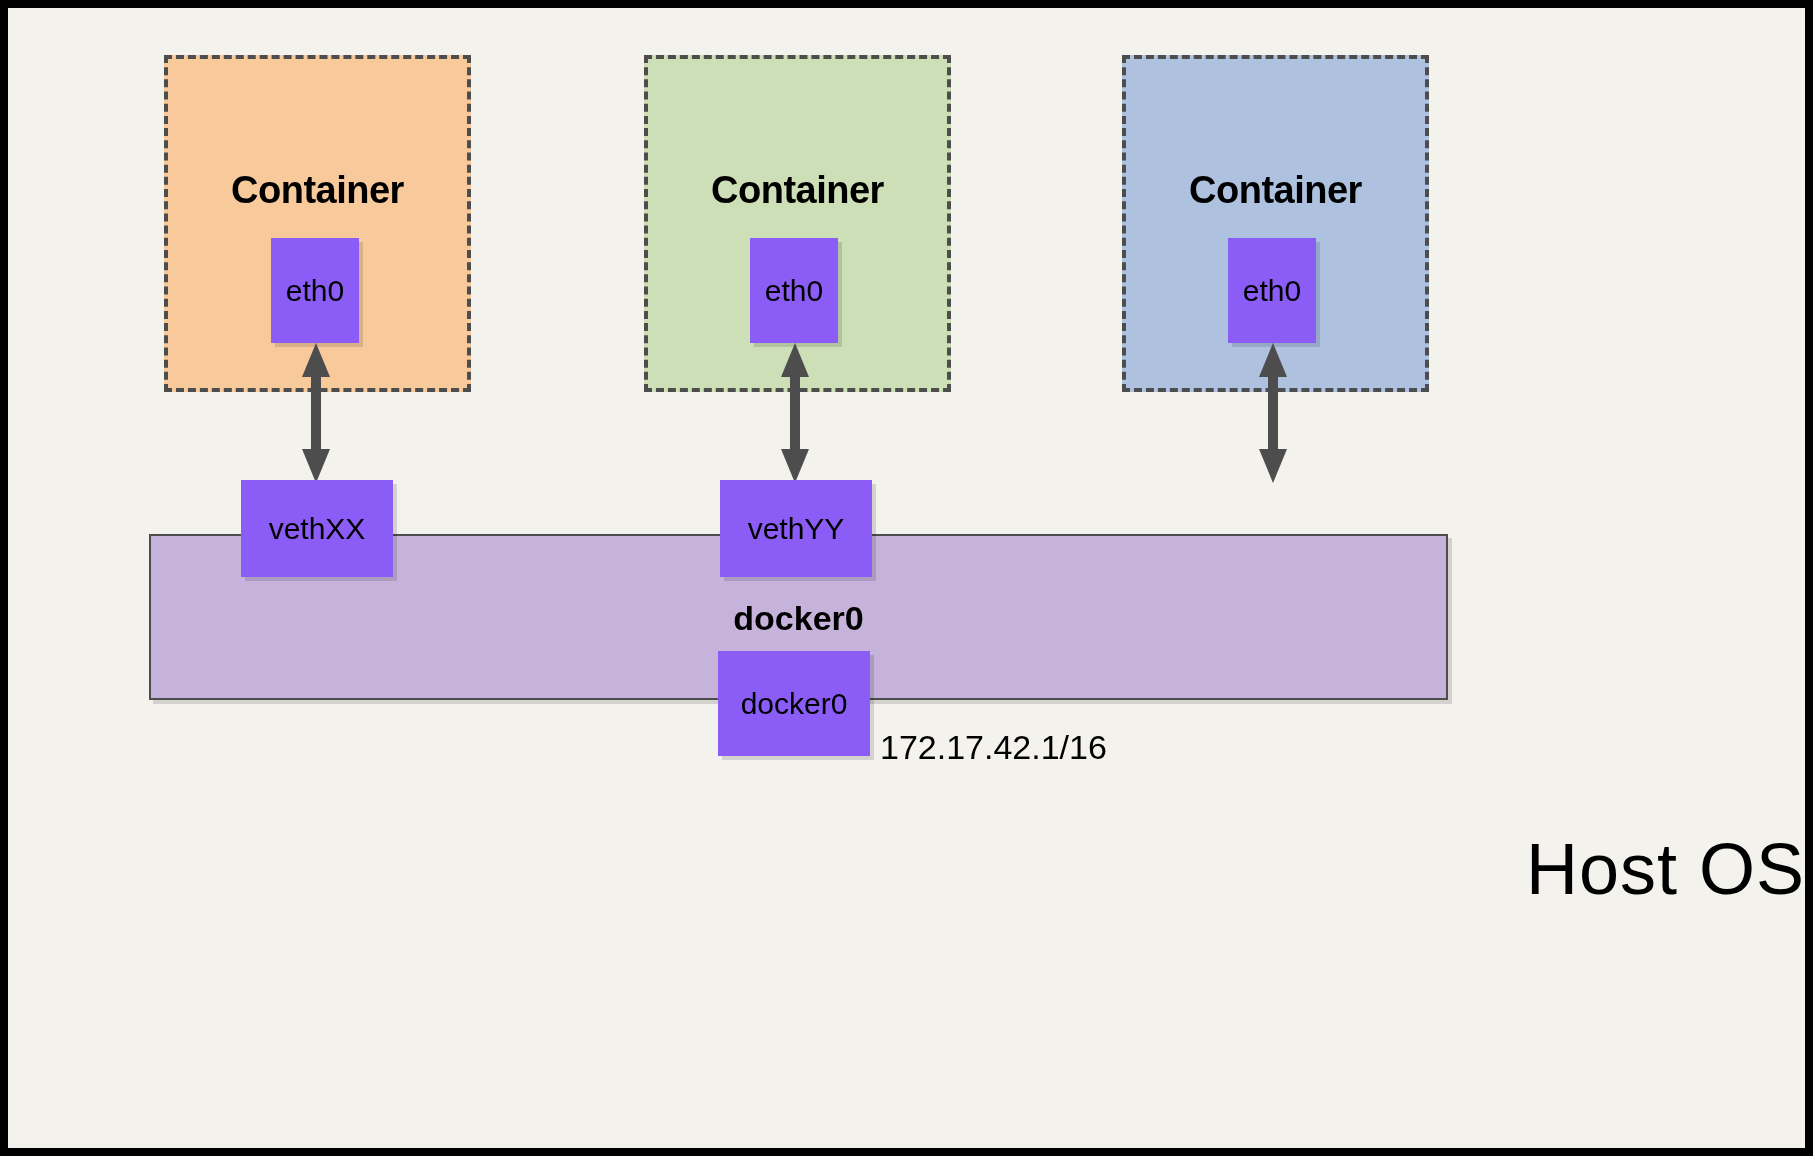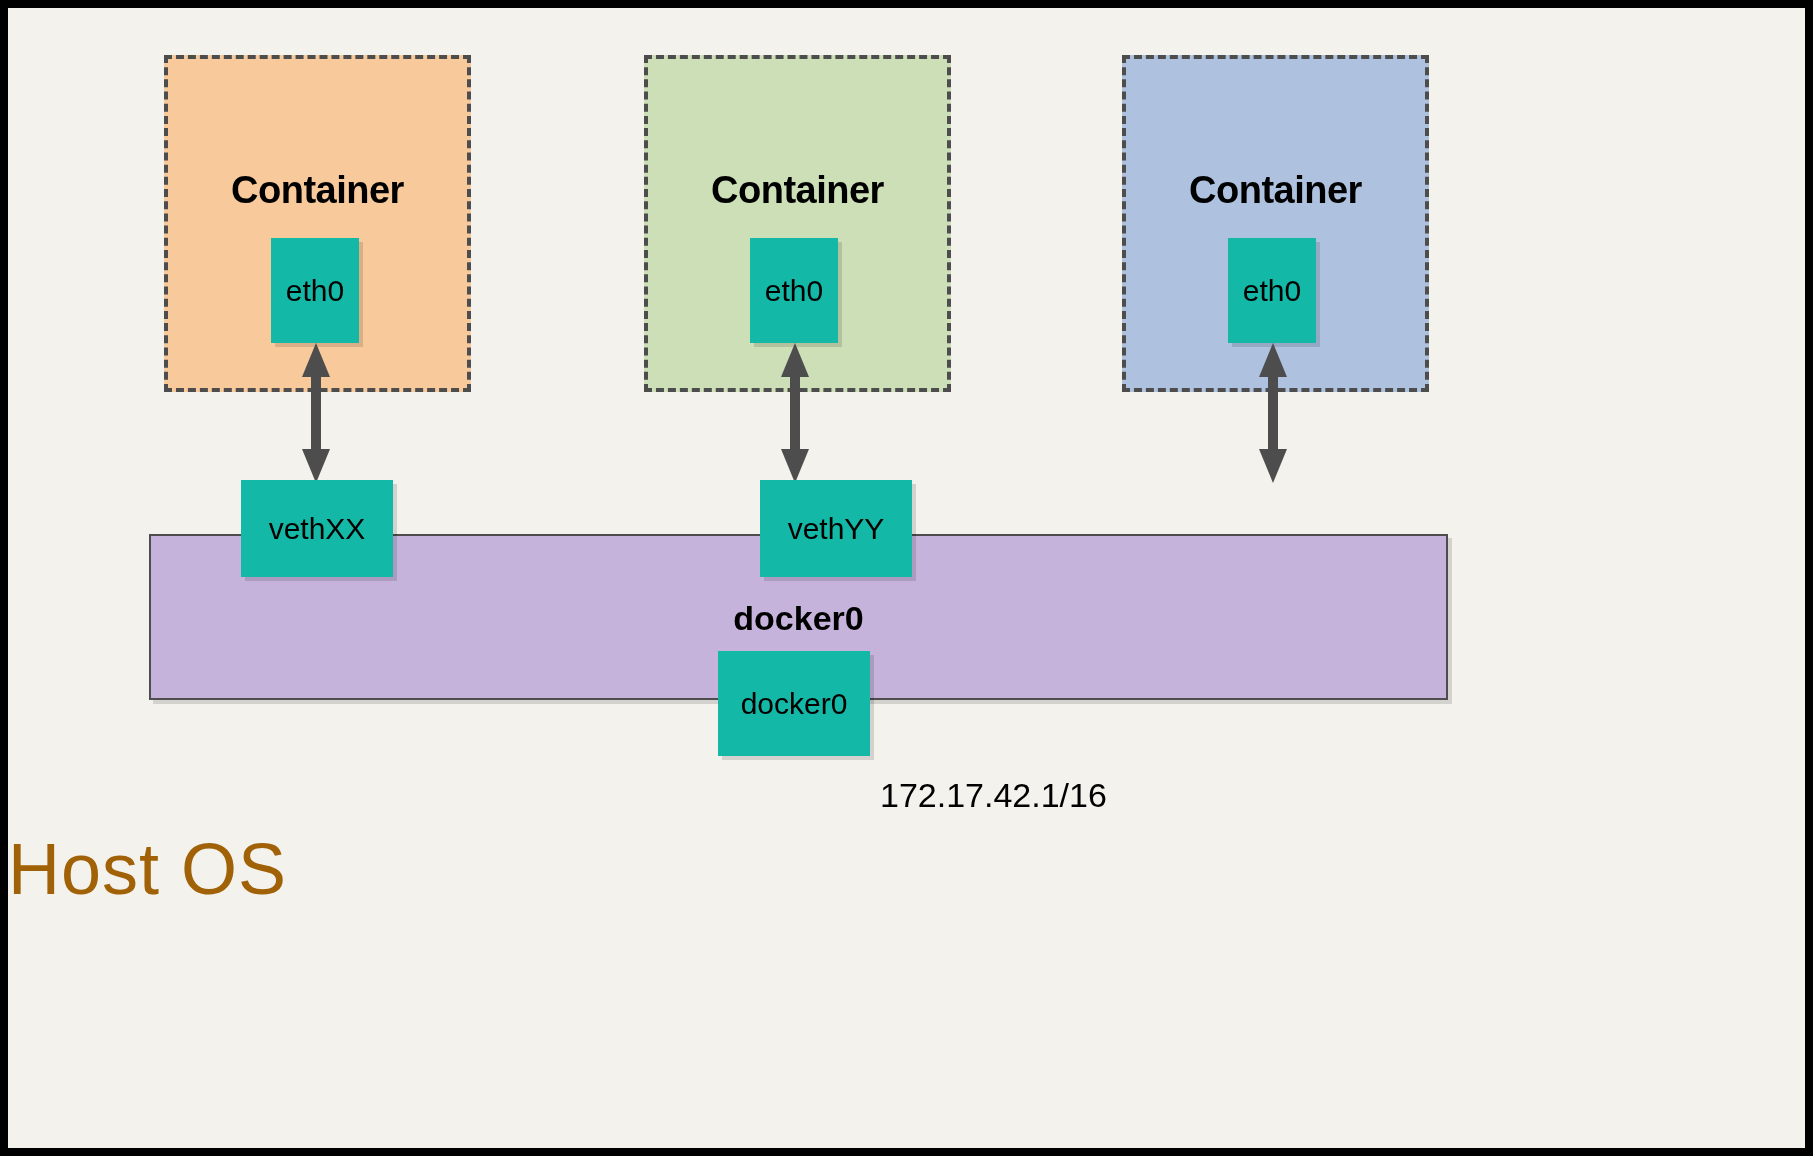--- a/index.html
+++ b/index.html
@@ -51,21 +51,21 @@
     color: #000000;
     letter-spacing: -0.5px;
   }
   #container-1 { left: 156px; background: #f8c99b; }
   #container-2 { left: 636px; background: #cddfb6; }
   #container-3 { left: 1114px; background: #aec2e0; }
 
   
   .note-box {
     position: absolute;
-    background: #14b8a6;
+    background: #8b5cf6;
     box-shadow: 4px 4px 0 0 rgba(0,0,0,0.13);
     display: flex;
     align-items: center;
     justify-content: center;
     color: #000000;
     font-size: 30px;
     box-sizing: border-box;
   }
 
   .eth0-box {
@@ -76,21 +76,21 @@
   #eth0-box-1 { left: 263px; }
   #eth0-box-2 { left: 742px; }
   #eth0-box-3 { left: 1220px; }
 
   .veth-box {
     width: 152px;
     height: 97px;
     top: 472px;
   }
   #veth-box-1 { left: 233px; text-align: right; }
-  #veth-box-2 { left: 752px; }
+  #veth-box-2 { left: 712px; }
   #veth-box-3 { left: 1189px; }
 
   #docker0-note-box {
     width: 152px;
     height: 105px;
     top: 643px;
     left: 710px;
   }
 
   
@@ -128,32 +128,31 @@
   }
 
   
   #ip-label {
     position: absolute;
     left: 872px;
     top: 720px;
     font-size: 34px;
     color: #000000;
     white-space: nowrap;
-    margin-top: 48px;
   }
 
   
   #host-os-label {
     position: absolute;
     left: 0;
     right: 0;
     top: 820px;
-    text-align: left;
+    text-align: right;
     font-size: 72px;
-    color: #a16207;
+    color: #000000;
     letter-spacing: 1px;
   }
 </style>
 </head>
 <body>
 
 <div id="diagram-frame">
   <div id="canvas">
 
     <div class="container-box" id="container-1">

